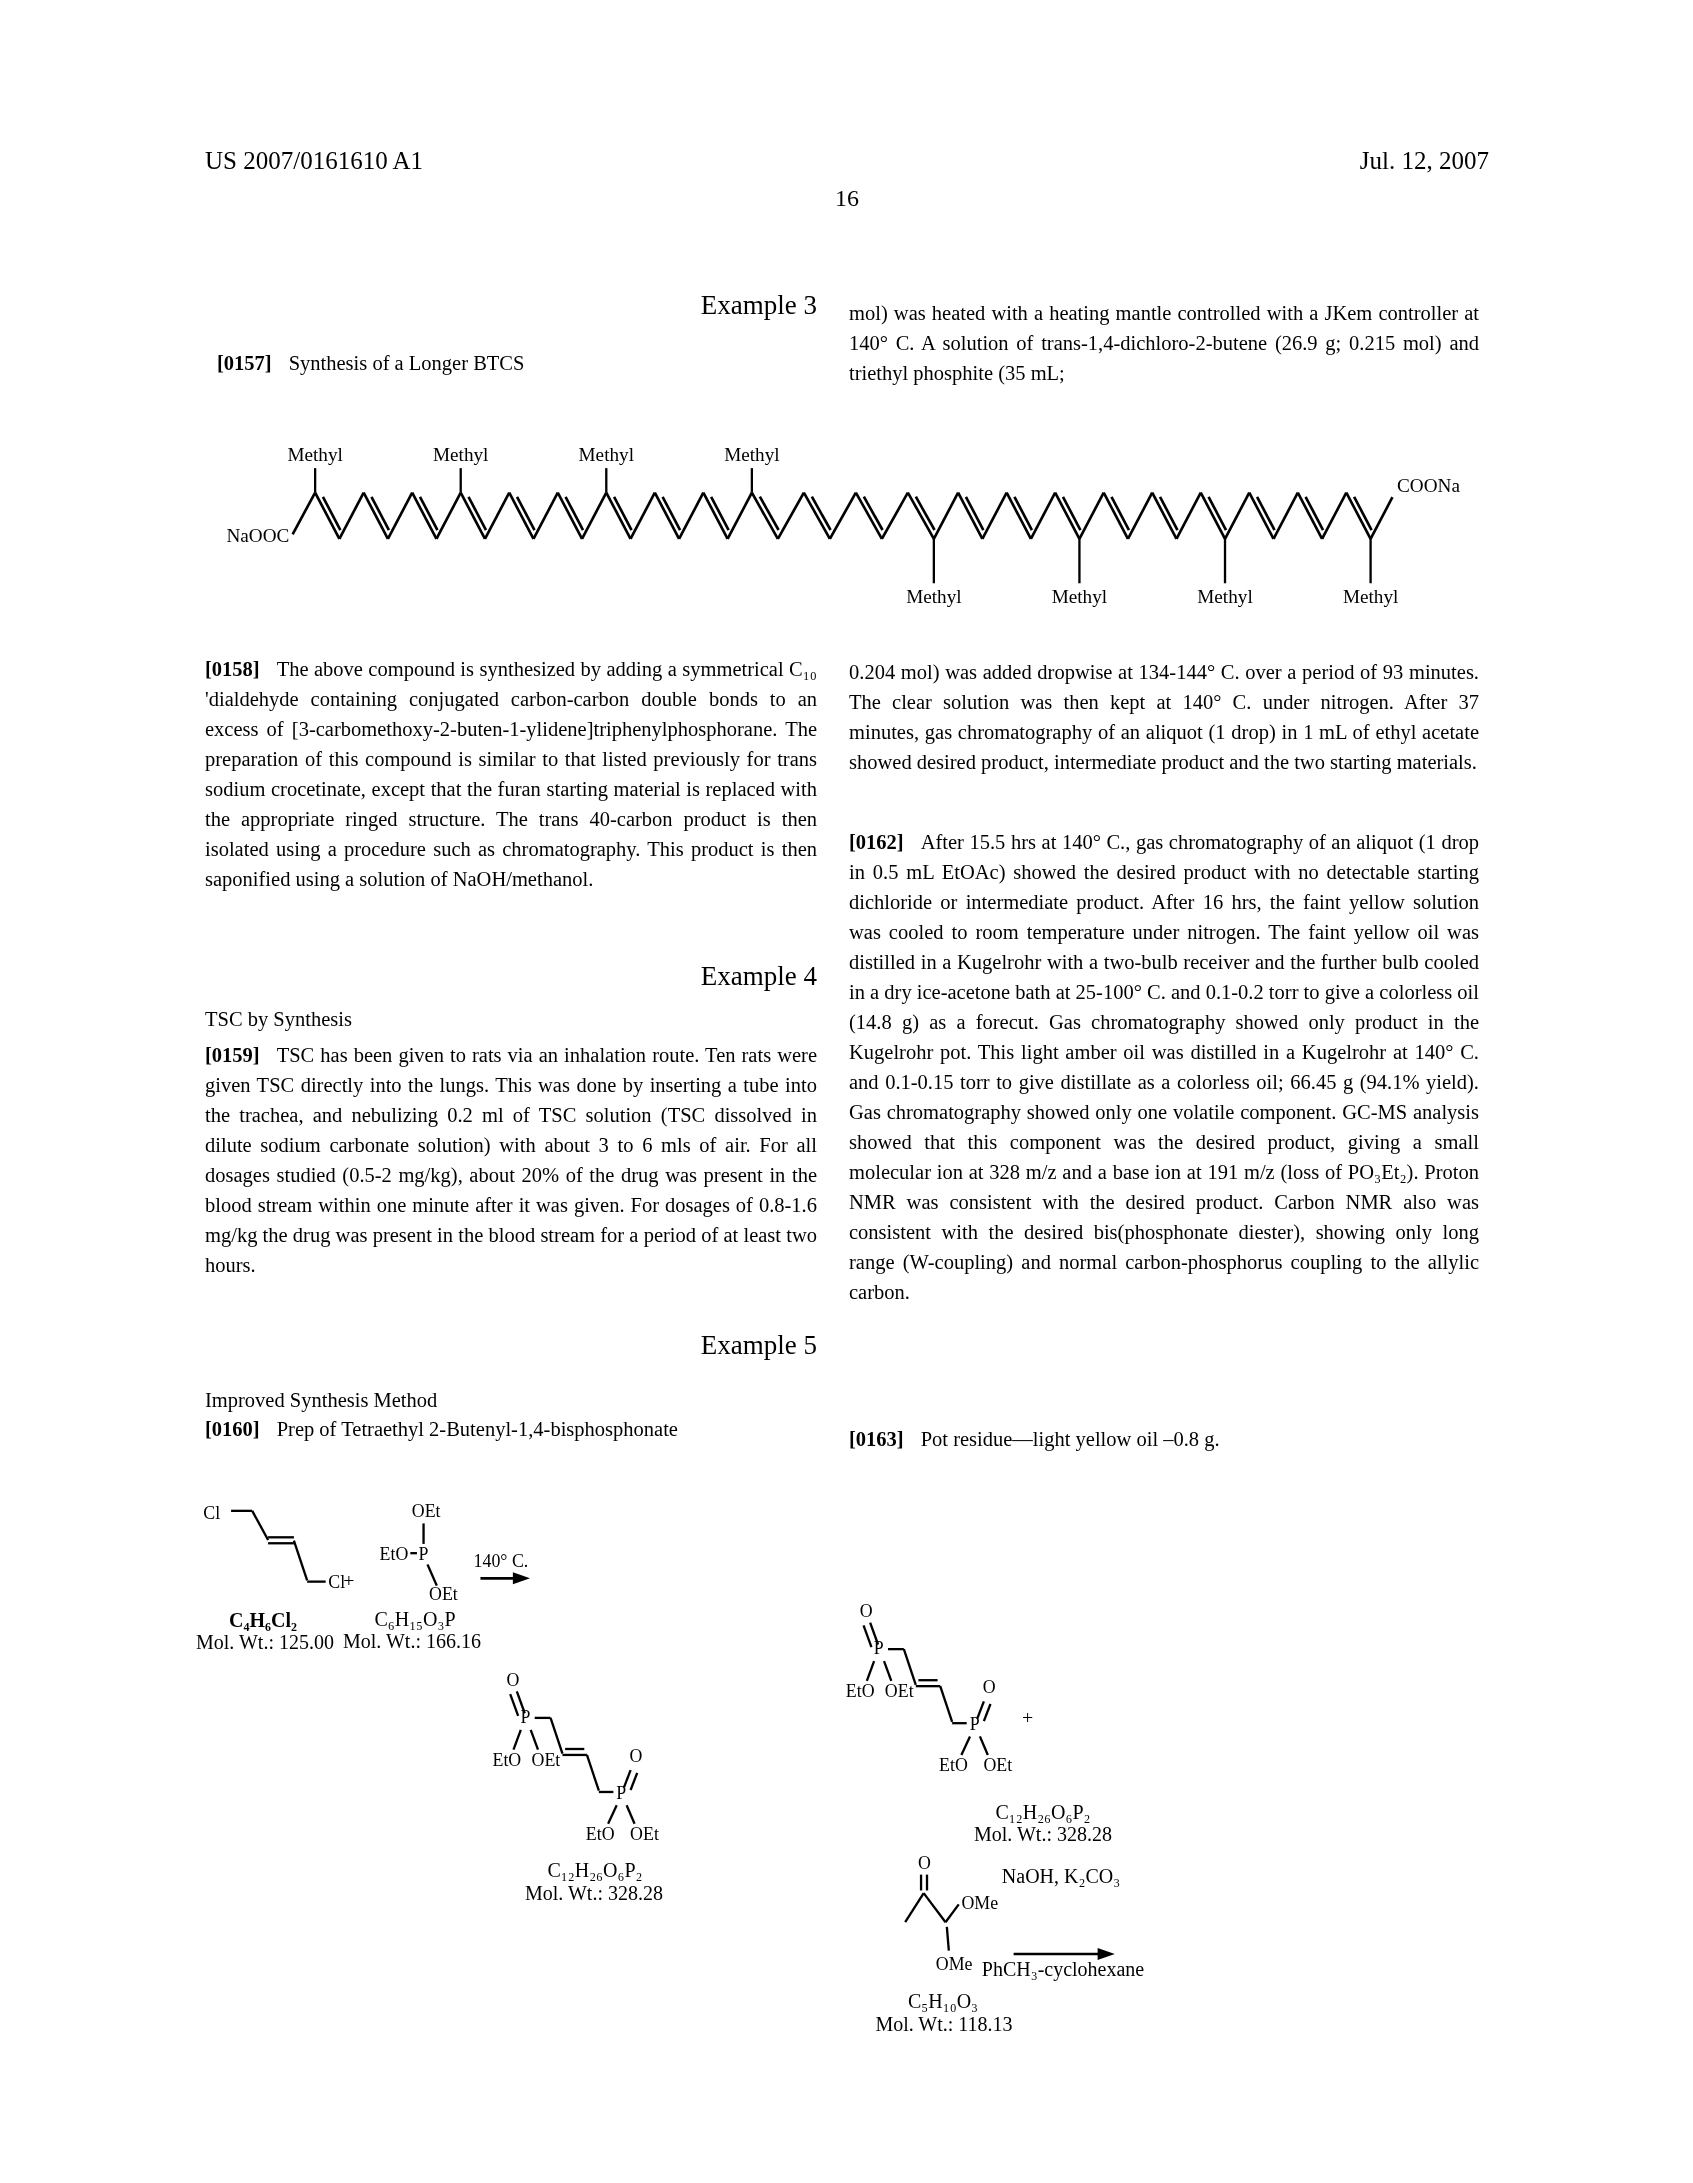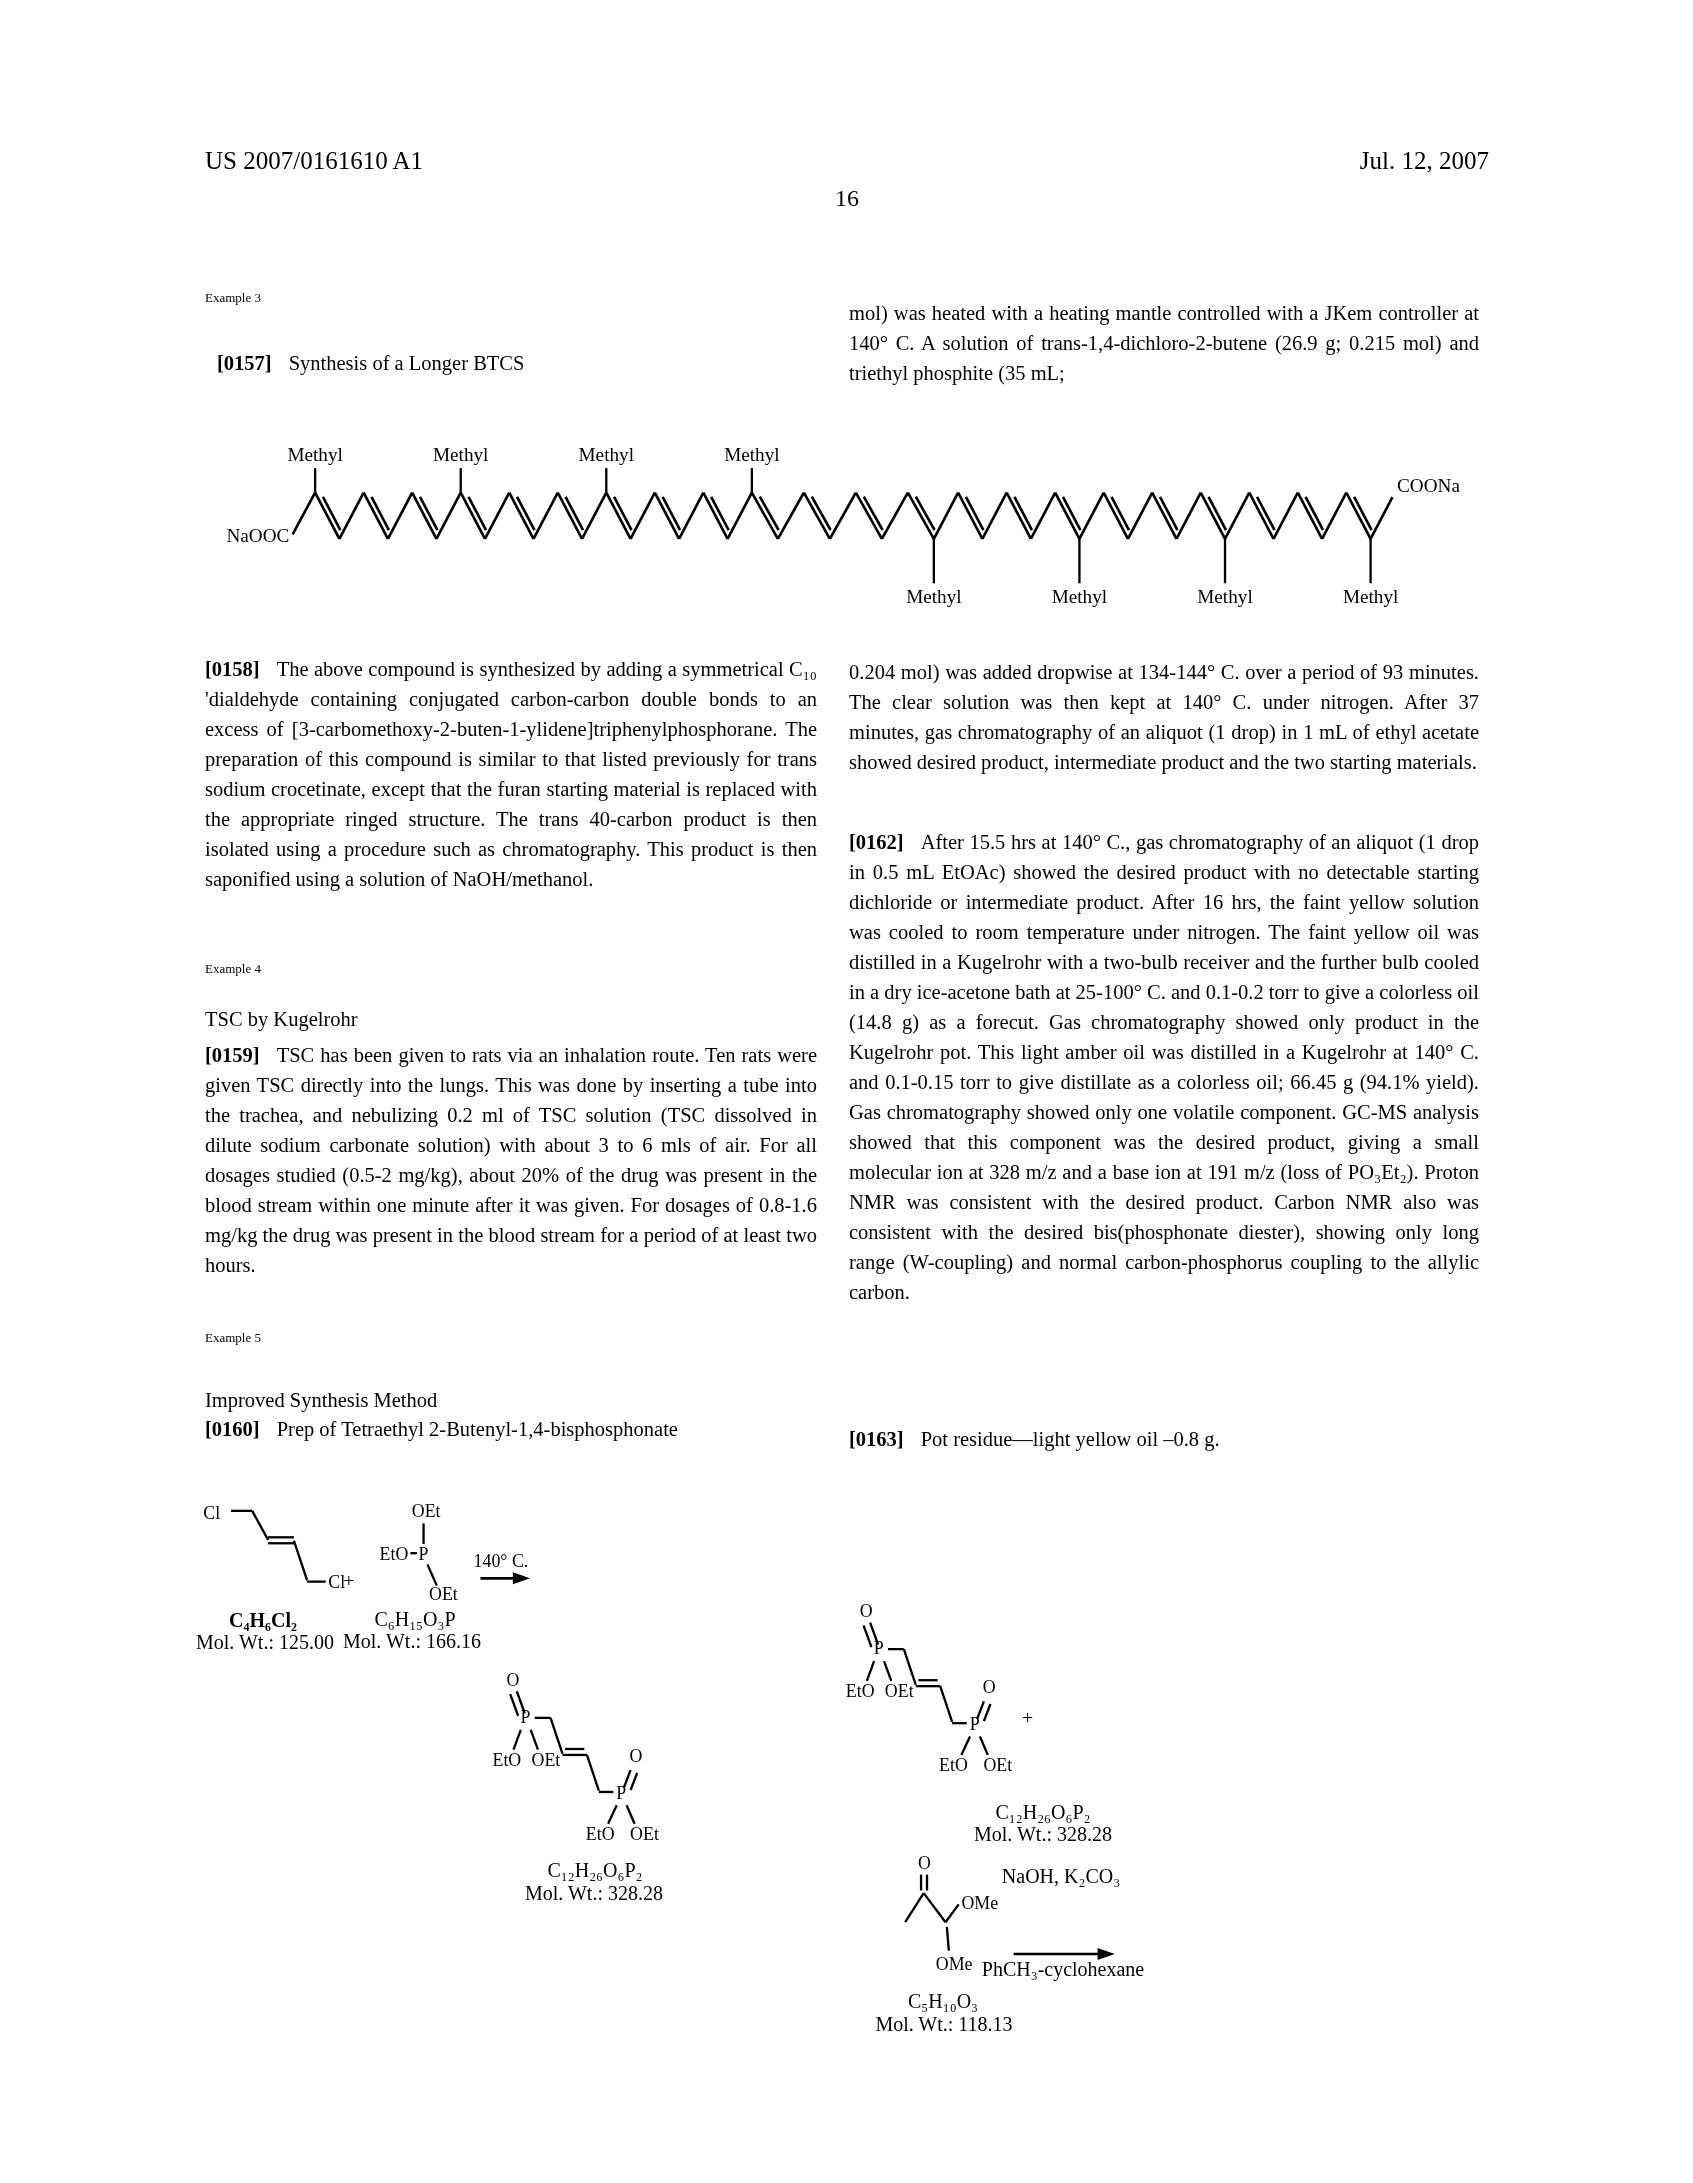--- a/index.html
+++ b/index.html
@@ -7,21 +7,21 @@
     position:relative;width:1694px;height:2183px;background:#ffffff;
     font-family:"Liberation Serif","DejaVu Serif",serif;color:#000;
     overflow:hidden;
   }
   .abs{position:absolute;}
   .hdr{font-size:25px;}
   .pgnum{font-size:24px;text-align:center;}
   .body-text{font-size:20.5px;text-align:justify;}
   .lc{line-height:30px;width:612px;}
   .rc{line-height:30px;width:630px;}
-  .hcenter{font-size:13px;text-align:left;}
+  .hcenter{font-size:27px;text-align:right;}
   .ptag{font-weight:bold;margin-right:17px;}
   .caption{font-size:20px;white-space:nowrap;transform:translateX(-50%);}
   svg{overflow:visible;}
   svg text{font-family:"Liberation Serif","DejaVu Serif",serif;fill:#000;}
 </style>
 </head>
 <body>
 
 <div class="page">
 
@@ -117,21 +117,21 @@
       <text x="1812" y="104" text-anchor="start" font-size="29">COONa</text>
     </svg>
 
   <div class="abs hcenter" style="left:205px;top:290px;width:612px;">Example 3</div>
 
   <p class="abs body-text lc" style="left:205px;top:336px;margin:12px;"><span class="ptag">[0157]</span><span>Synthesis of a Longer BTCS</span></p>
 
   <p class="abs body-text lc" style="left:205px;top:654px;margin:0;"><span class="ptag">[0158]</span><span>The above compound is synthesized by adding a symmetrical C₁₀ 'dialdehyde containing conjugated carbon-carbon double bonds to an excess of [3-carbomethoxy-2-buten-1-ylidene]triphenylphosphorane. The preparation of this compound is similar to that listed previously for trans sodium crocetinate, except that the furan starting material is replaced with the appropriate ringed structure. The trans 40-carbon product is then isolated using a procedure such as chromatography. This product is then saponified using a solution of NaOH/methanol.</span></p>
 
   <div class="abs hcenter" style="left:205px;top:961px;width:612px;">Example 4</div>
-  <div class="abs body-text lc" style="left:205px;top:1004px;">TSC by Kugelrohr</div>
+  <div class="abs body-text lc" style="left:205px;top:1004px;">TSC by Synthesis</div>
 
   <p class="abs body-text lc" style="left:205px;top:1040px;margin:0;"><span class="ptag">[0159]</span><span>TSC has been given to rats via an inhalation route. Ten rats were given TSC directly into the lungs. This was done by inserting a tube into the trachea, and nebulizing 0.2 ml of TSC solution (TSC dissolved in dilute sodium carbonate solution) with about 3 to 6 mls of air. For all dosages studied (0.5-2 mg/kg), about 20% of the drug was present in the blood stream within one minute after it was given. For dosages of 0.8-1.6 mg/kg the drug was present in the blood stream for a period of at least two hours.</span></p>
 
   <div class="abs hcenter" style="left:205px;top:1330px;width:612px;">Example 5</div>
   <div class="abs body-text lc" style="left:205px;top:1373px;margin-top:12px;">Improved Synthesis Method</div>
 
   <p class="abs body-text lc" style="left:205px;top:1414px;margin:0;"><span class="ptag">[0160]</span><span>Prep of Tetraethyl 2-Butenyl-1,4-bisphosphonate</span></p>
 
   <svg id="left-scheme-svg" class="abs" style="left:198px;top:1489px;" width="635" height="430" viewBox="0 0 960 650">
       <text x="8" y="45" text-anchor="start" font-size="27">Cl</text>

